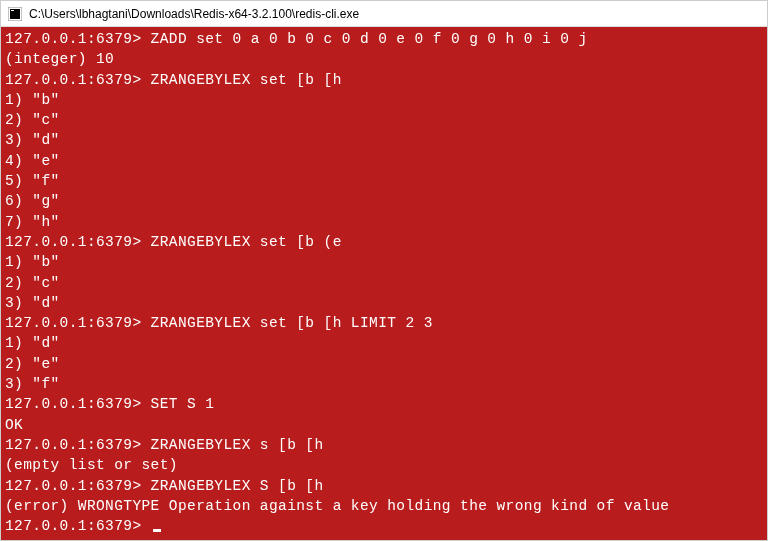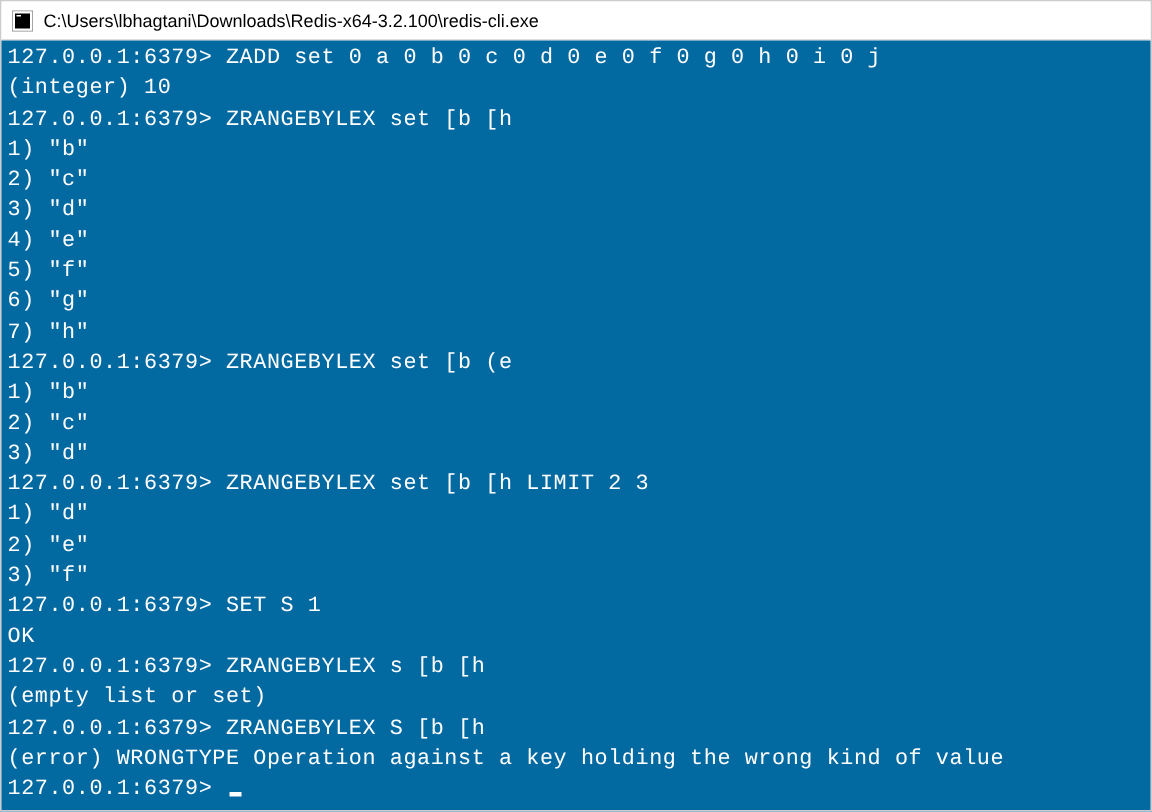--- a/index.html
+++ b/index.html
@@ -32,21 +32,21 @@
       width: 16px;
       height: 16px;
       margin-right: 6px;
       display: inline-flex;
       align-items: center;
       justify-content: center;
     }
     .titlebar-icon svg { display: block; }
     .terminal {
       flex: 1;
-      background: #0369a1;
+      background: #b91c1c;
       color: #fff;
       font-size: 14.5px;
       line-height: 1.4;
       padding: 2px 4px;
       white-space: pre;
       letter-spacing: 0.4px;
       overflow: hidden;
     }
     .line { display: block; }
     .cursor {

